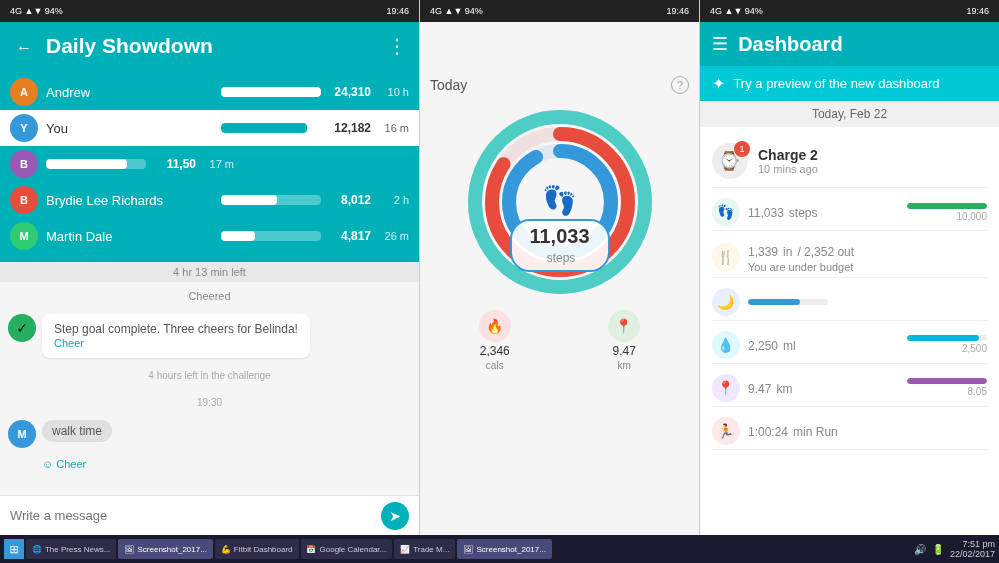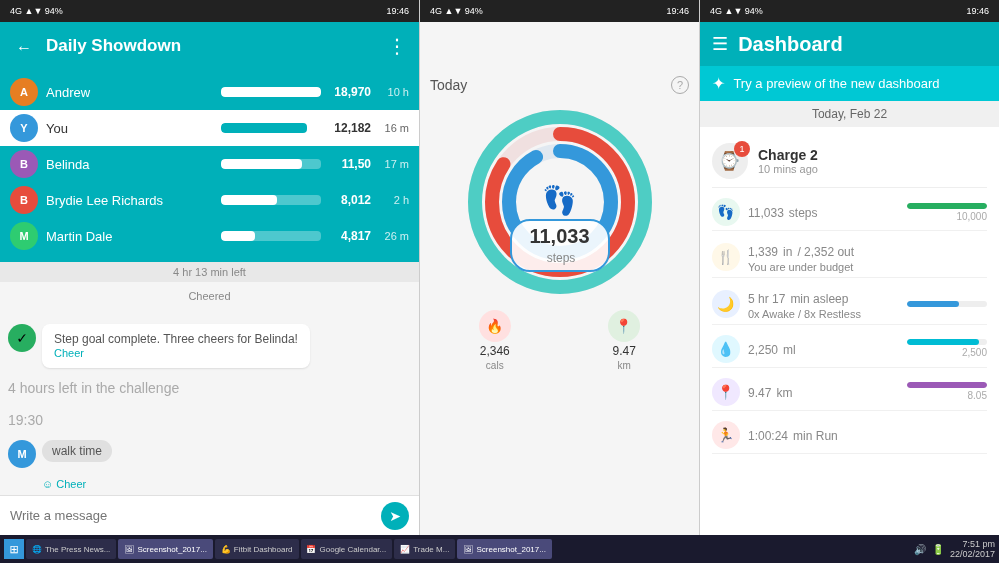--- a/index.html
+++ b/index.html
@@ -58,21 +58,21 @@
       height: 24px;
       display: flex;
       align-items: center;
       justify-content: center;
       font-size: 16px;
       margin-right: 10px;
       cursor: pointer;
     }
     .app-title {
       flex: 1;
-      font-size: 17px;
+      font-size: 21px;
       font-weight: bold;
       color: white;
     }
     .more-btn {
       font-size: 20px;
       color: white;
       cursor: pointer;
     }
 
     
@@ -189,23 +189,23 @@
 
     .walk-time-tag {
       background: #e0e0e0;
       border-radius: 12px;
       padding: 4px 10px;
       font-size: 12px;
       color: #555;
       display: inline-block;
     }
     .timestamp {
-      font-size: 14px;
+      font-size: 10px;
       color: #aaa;
-      text-align: left;
+      text-align: center;
       margin: 4px 0;
     }
 
     
     .chat-input-bar {
       background: white;
       border-top: 1px solid #e0e0e0;
       height: 40px;
       display: flex;
       align-items: center;
@@ -548,37 +548,36 @@
     </div>
 
     <div class="leaderboard">
 
       <div class="leaderboard-row">
         <div class="avatar-circle" style="background:#e67e22;">A</div>
         <div class="lb-name">Andrew</div>
         <div class="lb-bar-container">
           <div class="lb-bar-fill" style="width:100%"></div>
         </div>
-        <div class="lb-steps">18,970</div>
+        <div class="lb-steps">24,310</div>
         <div class="lb-time">10 h</div>
       </div>
 
       <div class="leaderboard-row you-row">
         <div class="avatar-circle" style="background:#3498db;">Y</div>
         <div class="lb-name dark">You</div>
         <div class="lb-bar-container">
           <div class="lb-bar-fill you-fill" style="width:86%"></div>
         </div>
         <div class="lb-steps dark">12,182</div>
         <div class="lb-time dark">16 m</div>
       </div>
 
       <div class="leaderboard-row">
         <div class="avatar-circle" style="background:#9b59b6;">B</div>
-        <div class="lb-name">Belinda</div>
         <div class="lb-bar-container">
           <div class="lb-bar-fill" style="width:81%"></div>
         </div>
         <div class="lb-steps">11,50</div>
         <div class="lb-time">17 m</div>
       </div>
 
       <div class="leaderboard-row">
         <div class="avatar-circle" style="background:#e74c3c;">B</div>
         <div class="lb-name">Brydie Lee Richards</div>
@@ -599,21 +598,21 @@
         <div class="lb-time">26 m</div>
       </div>
     </div>
 
     <div class="chat-area">
       <div class="time-left-bar">4 hr 13 min left</div>
 
       <div class="chat-messages">
 
         <div class="chat-bubble system">
-          <div style="text-align:center; font-size:11px; color:#888; margin-bottom:14px;">Cheered</div>
+          <div style="text-align:center; font-size:11px; color:#888; margin-bottom:4px;">Cheered</div>
         </div>
 
         <div class="chat-bubble">
           <div class="bubble-row">
             <div style="width:28px;height:28px;border-radius:50%;background:#27ae60;flex-shrink:0;display:flex;align-items:center;justify-content:center;font-size:14px;">✓</div>
             <div class="system-message">
               <span>Step goal complete. Three cheers for Belinda!</span>
               <br>
               <span style="color:#00b0b9;font-size:11px;cursor:pointer;">Cheer</span>
             </div>
@@ -741,27 +740,20 @@
             <span>1,339</span>
             <span>in</span>
             <span>/ 2,352 out</span>
           </div>
           <div class="ds-sub">You are under budget</div>
         </div>
       </div>
 
       <div class="dashboard-stat-row">
         <div class="ds-icon" style="background:#e8f0ff;">🌙</div>
-        <div class="ds-info">
-          <div class="ds-main-val">
-            <span>5 hr 17</span>
-            <span>min asleep</span>
-          </div>
-          <div class="ds-sub">0x Awake / 8x Restless</div>
-        </div>
         <div style="display:flex;flex-direction:column;align-items:flex-end;gap:2px;">
           <div class="ds-bar-container">
             <div class="ds-bar-fill" style="width:65%;background:#3498db;"></div>
           </div>
         </div>
       </div>
 
       <div class="dashboard-stat-row">
         <div class="ds-icon" style="background:#e0f8ff;">💧</div>
         <div class="ds-info">

